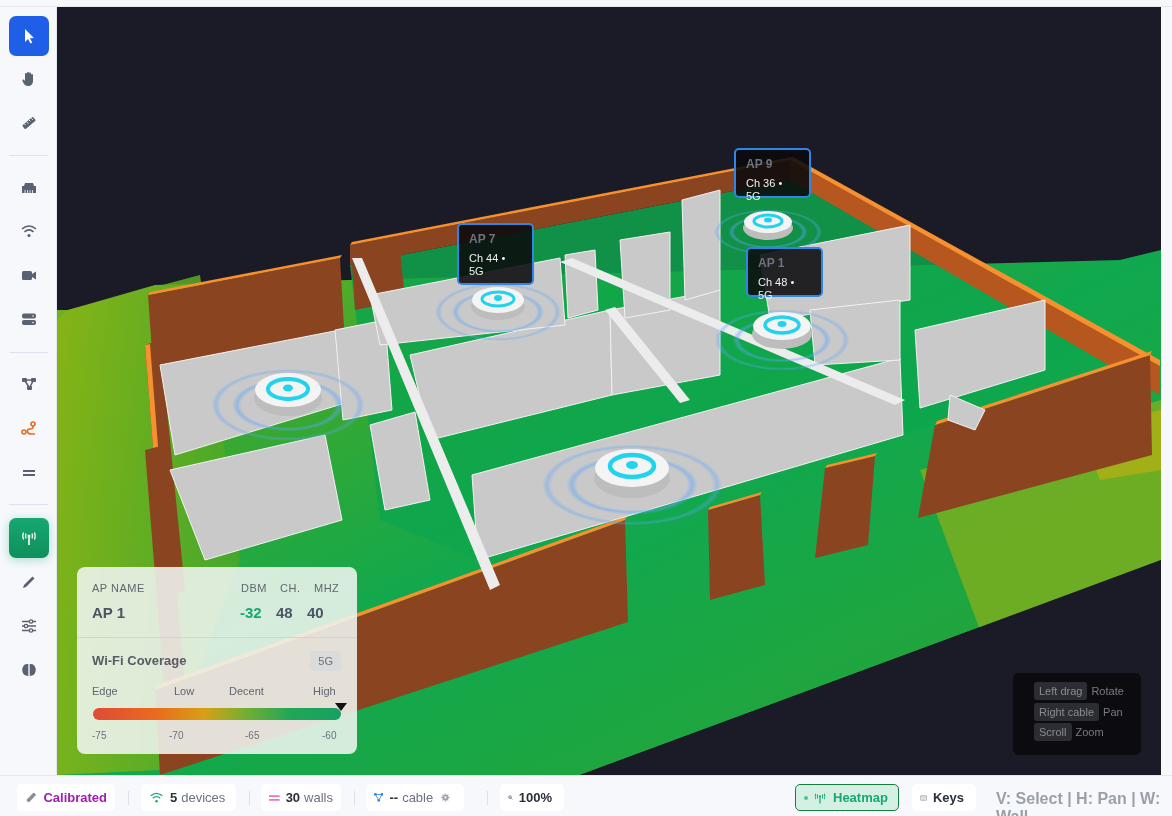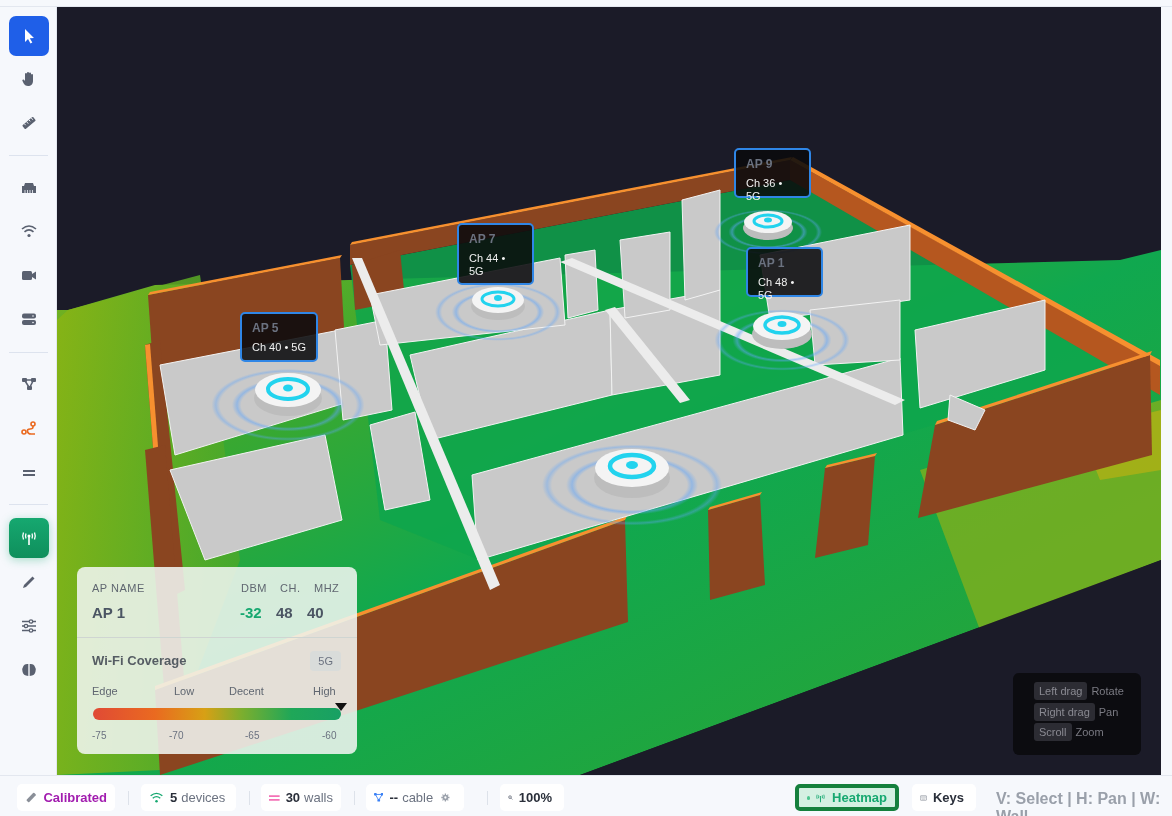--- a/index.html
+++ b/index.html
@@ -48,21 +48,21 @@
   .ch-row { position: absolute; left: 13px; display: flex; align-items: center; margin-left: 8px; }
   .ch-key { background: #2c2c33; color: #8a8a92; padding: 3px 5px; border-radius: 3px; margin-right: 4px; }
 
   
   .statusbar { position: absolute; left: 0; top: 775px; width: 1172px; height: 41px; background: #f6f8fc; border-top: 1px solid #e3e7ef; font-family: "Liberation Sans", sans-serif; font-size: 13px; color: #555; }
   .chip { position: absolute; top: 8px; height: 27px; background: #fff; border-radius: 5px; display: flex; align-items: center; padding: 0 8px; cursor: pointer; white-space: nowrap; }
   .chip b { color: #2a2f3a; margin-right: 4px; }
   .chip .muted { color: #6b7280; }
   .vsep { position: absolute; top: 15px; width: 1px; height: 14px; background: #dde2ea; }
   .chip svg { margin-right: 6px; }
-  .chip.heat { background: #d4f0e2; border: 4px solid #15803d; color: #16a870; font-weight: bold; justify-content: flex-end; }
+  .chip.heat { background: #d4f0e2; border: 1px solid #15803d; color: #16a870; font-weight: bold; }
   .hotkeys { position: absolute; left: 996px; top: 14px; font-size: 16px; color: #9aa0aa; font-weight: bold; }
 </style>
 </head>
 <body>
 
 <div class="app">
   <div class="topstrip"></div>
 
   <div class="sidebar">
     <div class="tool active-blue" style="top:9px">
@@ -269,24 +269,20 @@
       </g>
       <g>
         <ellipse cx="632" cy="485" rx="100" ry="45" fill="url(#ring)"></ellipse>
         <ellipse cx="632" cy="478" rx="38" ry="20" fill="#bdbdbd"></ellipse>
         <ellipse cx="632" cy="468" rx="37" ry="19" fill="#f4f4f4"></ellipse>
         <ellipse cx="632" cy="466" rx="22" ry="11" fill="none" stroke="#22d3ee" stroke-width="4.5"></ellipse>
         <ellipse cx="632" cy="465" rx="6" ry="4" fill="#22d3ee"></ellipse>
       </g>
     </svg>
 
-    <div class="ap-label" style="left:183px; top:305px; width:78px; height:50px;">
-      <span class="ap-name">AP 5</span>
-      <span class="ap-ch">Ch 40 • 5G</span>
-    </div>
     <div class="ap-label" style="left:400px; top:216px; width:77px; height:62px;">
       <span class="ap-name">AP 7</span>
       <span class="ap-ch">Ch 44 • 5G</span>
     </div>
     <div class="ap-label" style="left:677px; top:141px; width:77px; height:50px;">
       <span class="ap-name">AP 9</span>
       <span class="ap-ch">Ch 36 • 5G</span>
     </div>
     <div class="ap-label" style="left:689px; top:240px; width:77px; height:50px;">
       <span class="ap-name">AP 1</span>
@@ -324,21 +320,21 @@
         <span style="left:230px">-60</span>
       </div>
     </div>
 
     <div class="controls-hint">
       <div class="ch-row" style="top:9px">
         <span class="ch-key">Left drag</span>
         <span>Rotate</span>
       </div>
       <div class="ch-row" style="top:30px">
-        <span class="ch-key">Right drag</span>
+        <span class="ch-key">Right cable</span>
         <span>Pan</span>
       </div>
       <div class="ch-row" style="top:50px">
         <span class="ch-key">Scroll</span>
         <span>Zoom</span>
       </div>
     </div>
   </div>
   <div class="rightstrip"></div>
 

